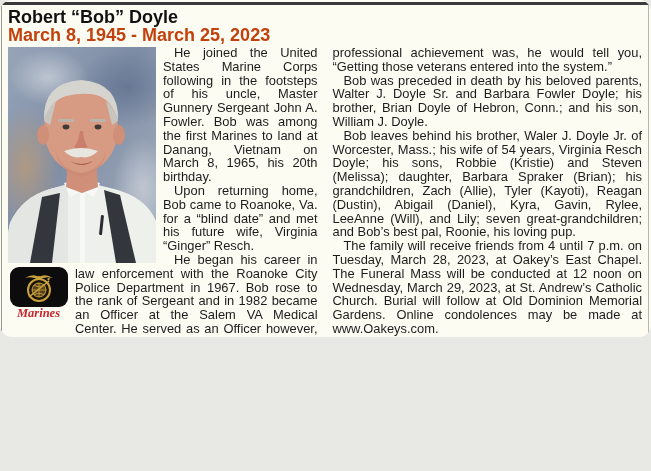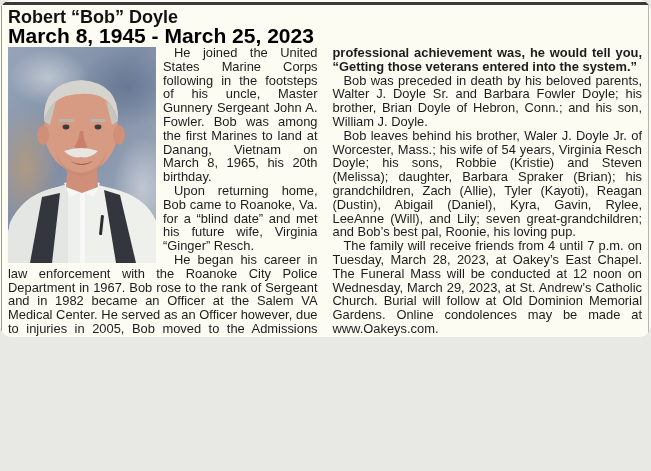--- a/index.html
+++ b/index.html
@@ -16,38 +16,38 @@
   .rule-top{position:absolute;top:2px;left:0;width:651px;height:3px;background:#3a3a3a;}
   .rule-bottom{position:absolute;top:461px;left:0;width:651px;height:3px;background:#3a3a3a;}
   .rule-left{position:absolute;top:0;left:1px;width:1px;height:471px;background:#9a9a94;}
   .rule-right{position:absolute;top:0;left:648px;width:1px;height:471px;background:#b5b5ae;}
 
   .header{padding:7px 8px 0 8px;}
   .obit-name{
     margin:0;font-size:18px;font-weight:bold;line-height:20px;letter-spacing:0px;color:#111;
   }
   .obit-dates{
-    margin:0;font-size:21px;font-weight:bold;line-height:17px;color:#000000;
+    margin:0;font-size:18px;font-weight:bold;line-height:17px;color:#c2410c;
   }
 
   .columns{
     display:flex;
     padding:2px 9px 0 8px;
     gap:15px;
   }
   .col{flex:1 1 0;min-width:0;}
   .body-text p{
     margin:0;
     font-size:12.9px;
     line-height:13.8px;
     text-align:justify;
     text-indent:11px;
     hyphens:none;
   }
-  .body-text p.no-indent{text-indent:0;font-weight:bold;}
+  .body-text p.no-indent{text-indent:0;}
   .body-text p.arrangements{font-weight:bold;text-indent:20px;}
 
   .photo{
     float:left;
     width:148px;height:216px;
     margin:1px 7px 2px 0;
     background:#8b99ad;
     line-height:0;
   }
   .marines-block{
@@ -146,20 +146,37 @@
           <path d="M72 84 Q70 96 66 100 Q73 104 80 100 Q76 96 75 84 Z" fill="#c97f6b"></path>
 
           <path d="M56 104 Q73 98 90 104 Q82 112 73 110 Q64 112 56 104 Z" fill="#e8e6e1"></path>
 
           <path d="M62 114 Q73 120 85 114 Q74 122 62 114 Z" fill="#a35a4c"></path>
 
           <path d="M48 104 Q52 122 73 126 Q94 122 98 104 Q96 124 73 130 Q50 124 48 104 Z" fill="#c98871" opacity="0.6"></path>
         </svg>
       </div>
 
+      <div class="marines-block">
+        <div class="marines-box">
+          <svg width="40" height="34" viewBox="0 0 40 34" xmlns="http://www.w3.org/2000/svg">
+
+            <circle cx="20" cy="20" r="11" fill="#1a1205" stroke="#c9a23c" stroke-width="2"></circle>
+            <circle cx="20" cy="20" r="7" fill="#5a431a" stroke="#c9a23c" stroke-width="1"></circle>
+            <path d="M13 20 H27 M20 13 V27 M15 15.5 Q20 18 25 15.5 M15 24.5 Q20 22 25 24.5" stroke="#c9a23c" stroke-width="0.8" fill="none"></path>
+
+            <path d="M10 27 L30 11" stroke="#c9a23c" stroke-width="1.6"></path>
+            <path d="M28 9 l3 -2 l-1 4 Z" fill="#c9a23c"></path>
+
+            <path d="M6 8 Q14 3 20 7 Q26 3 34 8 Q26 6 20 10 Q14 6 6 8 Z" fill="#c9a23c"></path>
+            <ellipse cx="20" cy="7.5" rx="2" ry="1.6" fill="#c9a23c"></ellipse>
+          </svg>
+        </div>
+        <span class="marines-label">Marines</span>
+      </div>
 
       <p>He joined the United States Marine Corps following in the footsteps of his uncle, Master Gunnery Sergeant John A. Fowler. Bob was among the first Marines to land at Danang, Vietnam on March 8, 1965, his 20th birthday.</p>
       <p>Upon returning home, Bob came to Roanoke, Va. for a “blind date” and met his future wife, Virginia “Ginger” Resch.</p>
       <p>He began his career in law enforcement with the Roanoke City Police Department in 1967. Bob rose to the rank of Sergeant and in 1982 became an Officer at the Salem VA Medical Center. He served as an Officer however, due to injuries in 2005, Bob moved to the Admissions Department. When asked what his greatest</p>
     </div>
 
     <div class="col body-text">
       <p class="no-indent">professional achievement was, he would tell you, “Getting those veterans entered into the system.”</p>
       <p>Bob was preceded in death by his beloved parents, Walter J. Doyle Sr. and Barbara Fowler Doyle; his brother, Brian Doyle of Hebron, Conn.; and his son, William J. Doyle.</p>
       <p>Bob leaves behind his brother, Waler J. Doyle Jr. of Worcester, Mass.; his wife of 54 years, Virginia Resch Doyle; his sons, Robbie (Kristie) and Steven (Melissa); daughter, Barbara Spraker (Brian); his grandchildren, Zach (Allie), Tyler (Kayoti), Reagan (Dustin), Abigail (Daniel), Kyra, Gavin, Rylee, LeeAnne (Will), and Lily; seven great-grandchildren; and Bob’s best pal, Roonie, his loving pup.</p>

